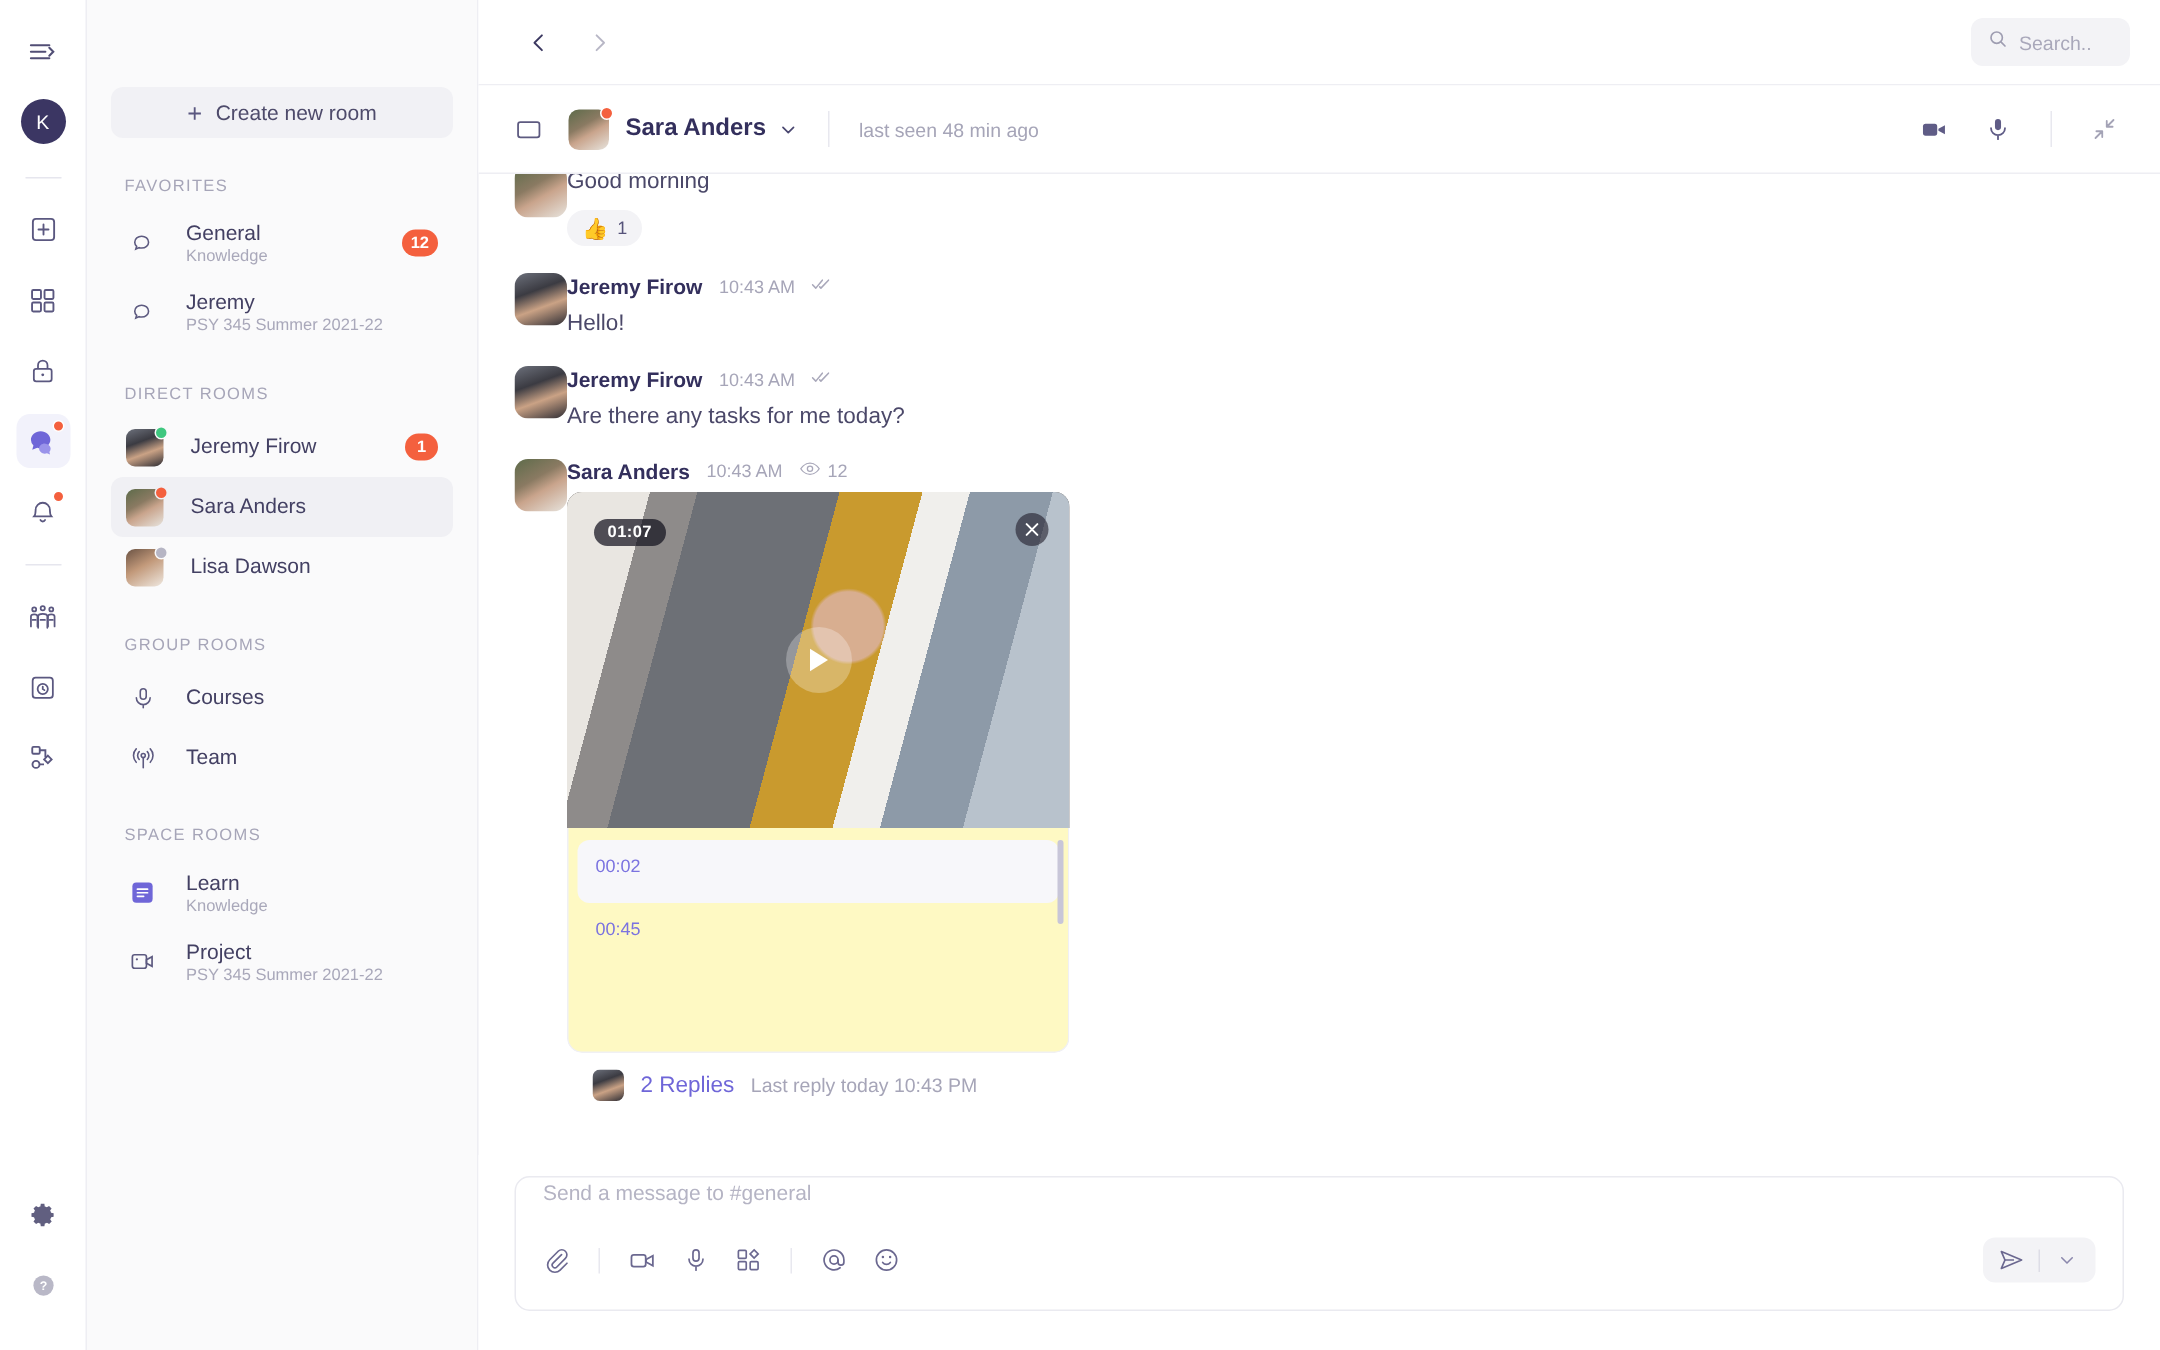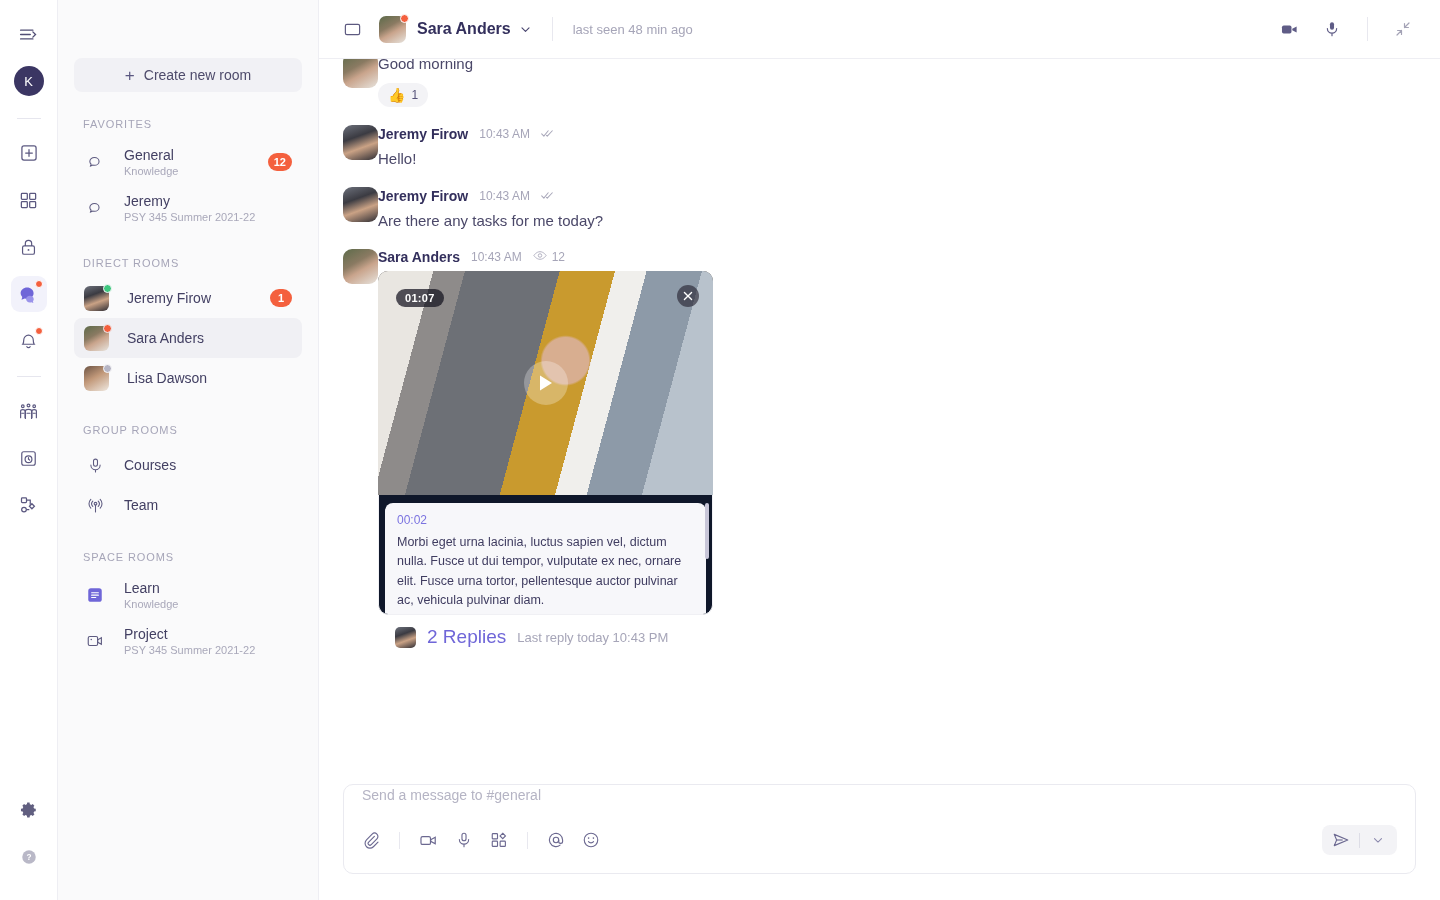--- a/index.html
+++ b/index.html
@@ -182,37 +182,37 @@
     cursor: pointer;
   }
   .playbtn {
     position: absolute; left: 50%; top: 50%; transform: translate(-50%,-50%);
     width: 44px; height: 44px; border-radius: 50%;
     background: rgba(255,255,255,0.28);
     display: flex; align-items: center; justify-content: center;
     cursor: pointer;
   }
   .transcript {
-    width: 335px; background: #0f172a; border: 1px solid #f0f0f4; border-top: none;
+    width: 335px; background: #fef9c3; border: 1px solid #f0f0f4; border-top: none;
     border-radius: 0 0 10px 10px;
     padding: 8px 6px 0 6px;
-    height: 120px; overflow: hidden; position: relative;
+    height: 150px; overflow: hidden; position: relative;
   }
   .tr-item { padding: 10px 12px 12px 12px; border-radius: 8px; }
   .tr-item.hl { background: #f7f7fa; }
   .tr-time { font-size: 12px; color: #7b73e0; margin-bottom: 6px; font-weight: 400; }
   .tr-text { font-size: 12.5px; color: #3f3c60; line-height: 1.55; }
   .tr-scroll {
     position: absolute; right: 3px; top: 8px;
     width: 4px; height: 56px; border-radius: 3px; background: #c8c6d8;
   }
   .replies { display: flex; align-items: center; gap: 11px; margin-top: 11px; padding-left: 52px; }
   .rep-av { width: 21px; height: 21px; border-radius: 5px; overflow: hidden; }
   .rep-av .img { width: 100%; height: 100%; display: block; }
-  .rep-cnt { font-size: 19px; color: #6f66d8; font-weight: 500; cursor: pointer; }
+  .rep-cnt { font-size: 15px; color: #6f66d8; font-weight: 500; cursor: pointer; }
   .rep-last { font-size: 13px; color: #a6a5b8; }
 
   
   .composer-wrap { padding: 14px 24px 26px 24px; background: #fff; }
   .composer {
     border: 1px solid #eaeaf0; border-radius: 10px;
     padding: 2px 18px 13px 18px;
     min-height: 90px;
     display: flex; flex-direction: column;
   }
@@ -441,20 +441,43 @@
       </span>
       <span class="room-txt">
         <span class="room-name" style="display:block">Project</span>
         <span class="room-sub" style="display:block">PSY 345 Summer 2021-22</span>
       </span>
     </div>
   </div>
 
   <div class="main">
 
+    <div class="topbar">
+      <div class="navarrows">
+        <span class="navarrow">
+          <svg width="17" height="17" viewBox="0 0 24 24" fill="none" stroke="#3b3860" stroke-width="1.8" stroke-linecap="round" stroke-linejoin="round">
+              <path d="M14.5 5l-7 7 7 7"></path>
+            </svg>
+        </span>
+        <span class="navarrow">
+          <svg width="17" height="17" viewBox="0 0 24 24" fill="none" stroke="#b8b7c6" stroke-width="1.8" stroke-linecap="round" stroke-linejoin="round">
+              <path d="M9.5 5l7 7-7 7"></path>
+            </svg>
+        </span>
+      </div>
+      <div class="search">
+        <span>
+          <svg width="14" height="14" viewBox="0 0 24 24" fill="none" stroke="#9e9db1" stroke-width="1.9" stroke-linecap="round">
+              <circle cx="10.5" cy="10.5" r="6.5"></circle>
+              <path d="M15.6 15.6L20 20"></path>
+            </svg>
+        </span>
+        <span class="search-text">Search..</span>
+      </div>
+    </div>
 
     <div class="chathead">
       <span class="panel-ico">
         <svg width="19" height="19" viewBox="0 0 24 24" fill="none" stroke="#5d5a80" stroke-width="1.5">
             <rect x="3" y="5.5" width="18" height="13" rx="2"></rect>
           </svg>
       </span>
       <span class="head-av">
         <span class="img face-sara"></span>
         <span class="pres busy"></span>
@@ -572,21 +595,20 @@
               </span>
               <span class="playbtn">
                 <svg width="16" height="18" viewBox="0 0 16 18" fill="#ffffff">
                     <path d="M2 1.5l12 7.5-12 7.5z"></path>
                   </svg>
               </span>
             </div>
             <div class="transcript">
               <div class="tr-item hl">
                 <div class="tr-time">00:02</div>
-                <div class="tr-text">Morbi eget urna lacinia, luctus sapien vel, dictum nulla. Fusce ut dui tempor, vulputate ex nec, ornare elit. Fusce urna tortor, pellentesque auctor pulvinar ac, vehicula pulvinar diam.</div>
               </div>
               <div class="tr-item">
                 <div class="tr-time">00:45</div>
 
               </div>
               <span class="tr-scroll"></span>
             </div>
           </div>
         </span>
       </div>

